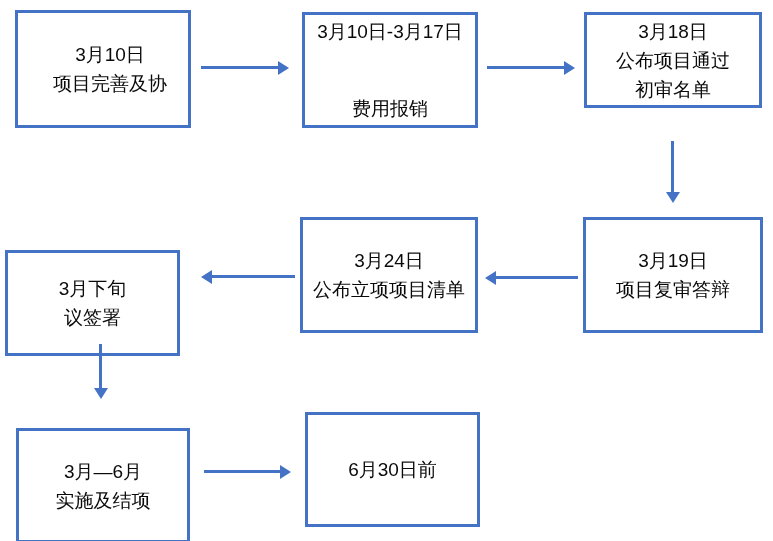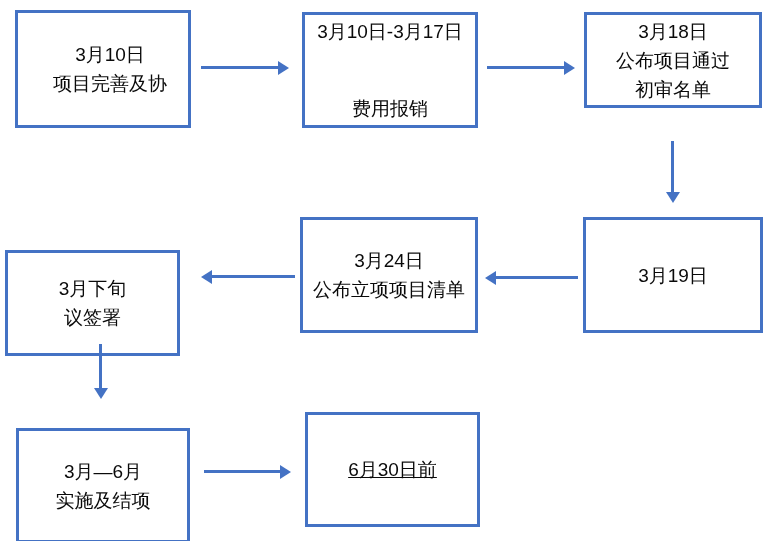--- a/index.html
+++ b/index.html
@@ -50,38 +50,39 @@
   </div>
 
   <div class="box" style="left:584px; top:12px; width:178px; height:96px;">
     <div class="line">3月18日</div>
     <div class="line">公布项目通过</div>
     <div class="line">初审名单</div>
   </div>
 
   <div class="box" style="left:583px; top:217px; width:180px; height:116px;">
     <div class="line">3月19日</div>
+    <div class="line">项目复审答辩</div>
   </div>
 
   <div class="box" style="left:300px; top:217px; width:178px; height:116px;">
     <div class="line">3月24日</div>
     <div class="line">公布立项项目清单</div>
   </div>
 
   <div class="box" style="left:5px; top:218px; width:175px; height:106px;margin-top:32px;">
     <div class="line">3月下旬</div>
     <div class="line">议签署</div>
   </div>
 
   <div class="box" style="left:16px; top:428px; width:174px; height:115px;">
     <div class="line">3月—6月</div>
     <div class="line">实施及结项</div>
   </div>
 
-  <div class="box" style="left:305px; top:412px; width:175px; height:115px;text-decoration:underline;">
+  <div class="box" style="left:305px; top:412px; width:175px; height:115px;">
     <div class="line">6月30日前</div>
   </div>
 
   <div class="arrow-r" style="left:201px; top:66px; width:77px;"></div>
   <div class="arrow-r" style="left:487px; top:66px; width:77px;"></div>
   <div class="arrow-d" style="left:671px; top:141px; height:51px;"></div>
   <div class="arrow-l" style="left:496px; top:276px; width:82px;"></div>
   <div class="arrow-l" style="left:212px; top:275px; width:83px;"></div>
   <div class="arrow-d" style="left:99px; top:344px; height:44px;"></div>
   <div class="arrow-r" style="left:204px; top:470px; width:76px;"></div>

